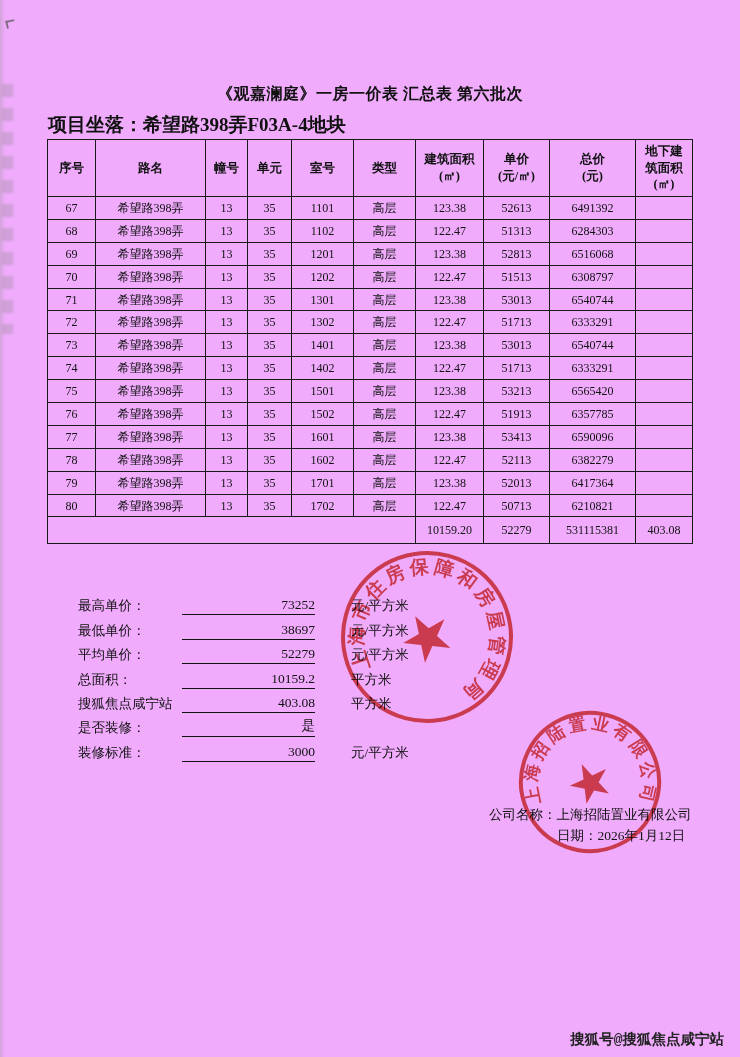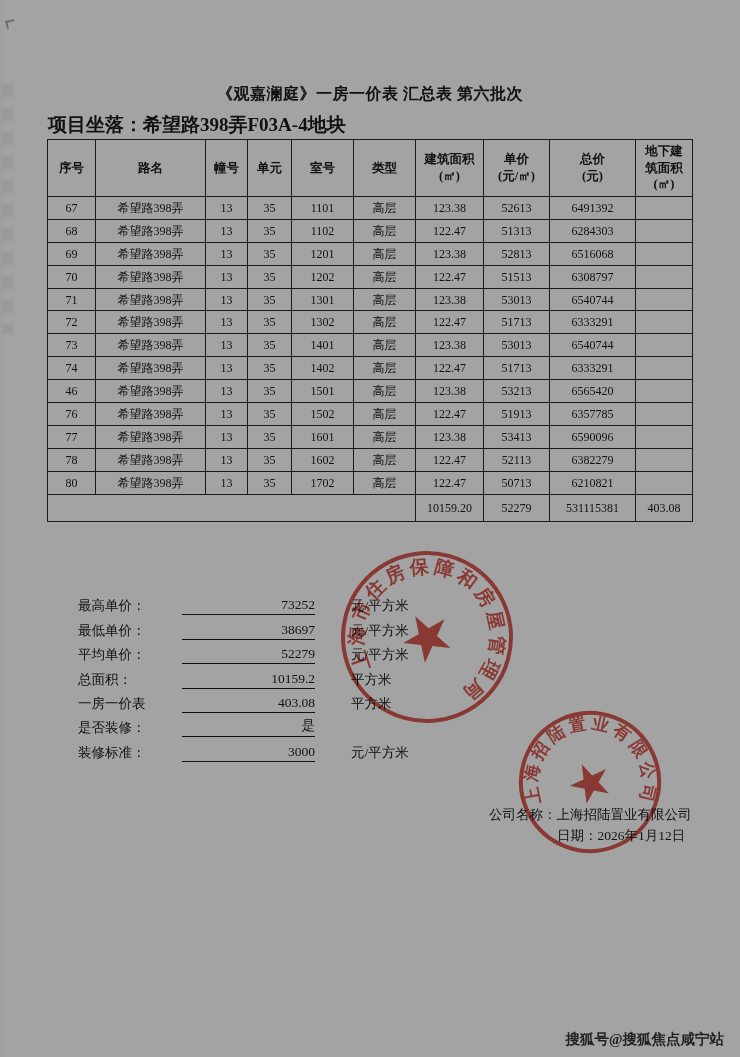--- a/index.html
+++ b/index.html
@@ -1,17 +1,17 @@
 <!DOCTYPE html>
 <html><head>
 <meta charset="utf-8">
 <style>
   *{margin:0;padding:0;box-sizing:border-box}
   html,body{background:#ffffff}
-  .page{position:relative;width:740px;height:1057px;background:#a3a3a3;overflow:hidden;
+  .page{position:relative;width:740px;height:1057px;background:#f0abfc;overflow:hidden;
         font-family:"Liberation Serif","DejaVu Serif",serif;color:#111;margin:0 auto}
   
   .edge{position:absolute;left:0;top:0;width:5px;height:1057px;
         background:linear-gradient(90deg,rgba(150,150,150,.35),rgba(255,255,255,0))}
   .smudge{position:absolute;left:2px;top:84px;width:11px;height:250px;
         background:repeating-linear-gradient(180deg,rgba(130,130,130,.28) 0 13px,rgba(255,255,255,0) 13px 24px);
         filter:blur(1.2px)}
   .corner-mark{position:absolute;left:6px;top:20px;width:9px;height:8px;
         border-left:2px solid #555;border-top:2px solid #555;transform:rotate(-12deg);opacity:.7}
 
@@ -30,21 +30,21 @@
   .summary{position:absolute;top:591px;left:78px}
   .srow{display:flex;align-items:flex-end;height:24.4px}
   .slabel{width:104px;font-weight:normal;font-size:13.5px;white-space:nowrap}
   .svalue{width:133px;border-bottom:1.5px solid #111;text-align:right;font-size:13.5px;padding-bottom:1px}
   .sunit{margin-left:36px;font-size:13.5px;width:100px;white-space:nowrap}
 
   .company{position:absolute;top:806px;left:489px;font-size:13.5px}
   .date{position:absolute;top:827px;left:557px;font-size:13.5px}
 
   .watermark{position:absolute;top:1030px;right:16px;font-size:14.5px;font-weight:bold;
-         font-family:Liberation Serif, serif;color:#222}
+         font-family:Liberation Mono, monospace;color:#222}
 
   .stamp{position:absolute;mix-blend-mode:multiply;opacity:.85}
   .s1{left:327px;top:537px}
   .s2{left:505px;top:697px}
   .ring{fill:none;stroke:#d03a31;stroke-width:4}
   .ringtext{fill:#d03a31;font-weight:bold;font-family:"Liberation Serif","DejaVu Serif",serif}
   .s1 .ringtext{font-size:19px;letter-spacing:4px}
   .s2 .ringtext{font-size:17px;letter-spacing:4px}
   .star{fill:#d03a31}
 </style>
@@ -182,21 +182,21 @@
           <td>13</td>
           <td>35</td>
           <td>1402</td>
           <td>高层</td>
           <td>122.47</td>
           <td>51713</td>
           <td>6333291</td>
           <td></td>
         </tr>
         <tr>
-          <td>46</td>
+          <td>75</td>
           <td>希望路398弄</td>
           <td>13</td>
           <td>35</td>
           <td>1501</td>
           <td>高层</td>
           <td>123.38</td>
           <td>53213</td>
           <td>6565420</td>
           <td></td>
         </tr>
@@ -227,20 +227,32 @@
         <tr>
           <td>78</td>
           <td>希望路398弄</td>
           <td>13</td>
           <td>35</td>
           <td>1602</td>
           <td>高层</td>
           <td>122.47</td>
           <td>52113</td>
           <td>6382279</td>
+          <td></td>
+        </tr>
+        <tr>
+          <td>79</td>
+          <td>希望路398弄</td>
+          <td>13</td>
+          <td>35</td>
+          <td>1701</td>
+          <td>高层</td>
+          <td>123.38</td>
+          <td>52013</td>
+          <td>6417364</td>
           <td></td>
         </tr>
         <tr>
           <td>80</td>
           <td>希望路398弄</td>
           <td>13</td>
           <td>35</td>
           <td>1702</td>
           <td>高层</td>
           <td>122.47</td>
@@ -273,21 +285,21 @@
         <div class="slabel">平均单价：</div>
         <div class="svalue">52279</div>
         <div class="sunit">元/平方米</div>
       </div>
       <div class="srow">
         <div class="slabel">总面积：</div>
         <div class="svalue">10159.2</div>
         <div class="sunit">平方米</div>
       </div>
       <div class="srow">
-        <div class="slabel">一房一价表</div>
+        <div class="slabel">搜狐焦点咸宁站</div>
         <div class="svalue">403.08</div>
         <div class="sunit">平方米</div>
       </div>
       <div class="srow">
         <div class="slabel">是否装修：</div>
         <div class="svalue">是</div>
         <div class="sunit"></div>
       </div>
       <div class="srow">
         <div class="slabel">装修标准：</div>

